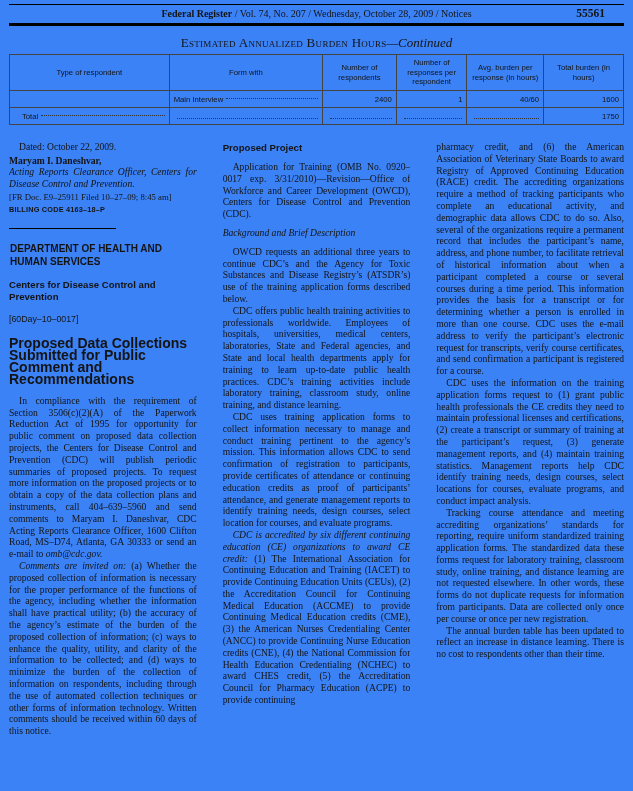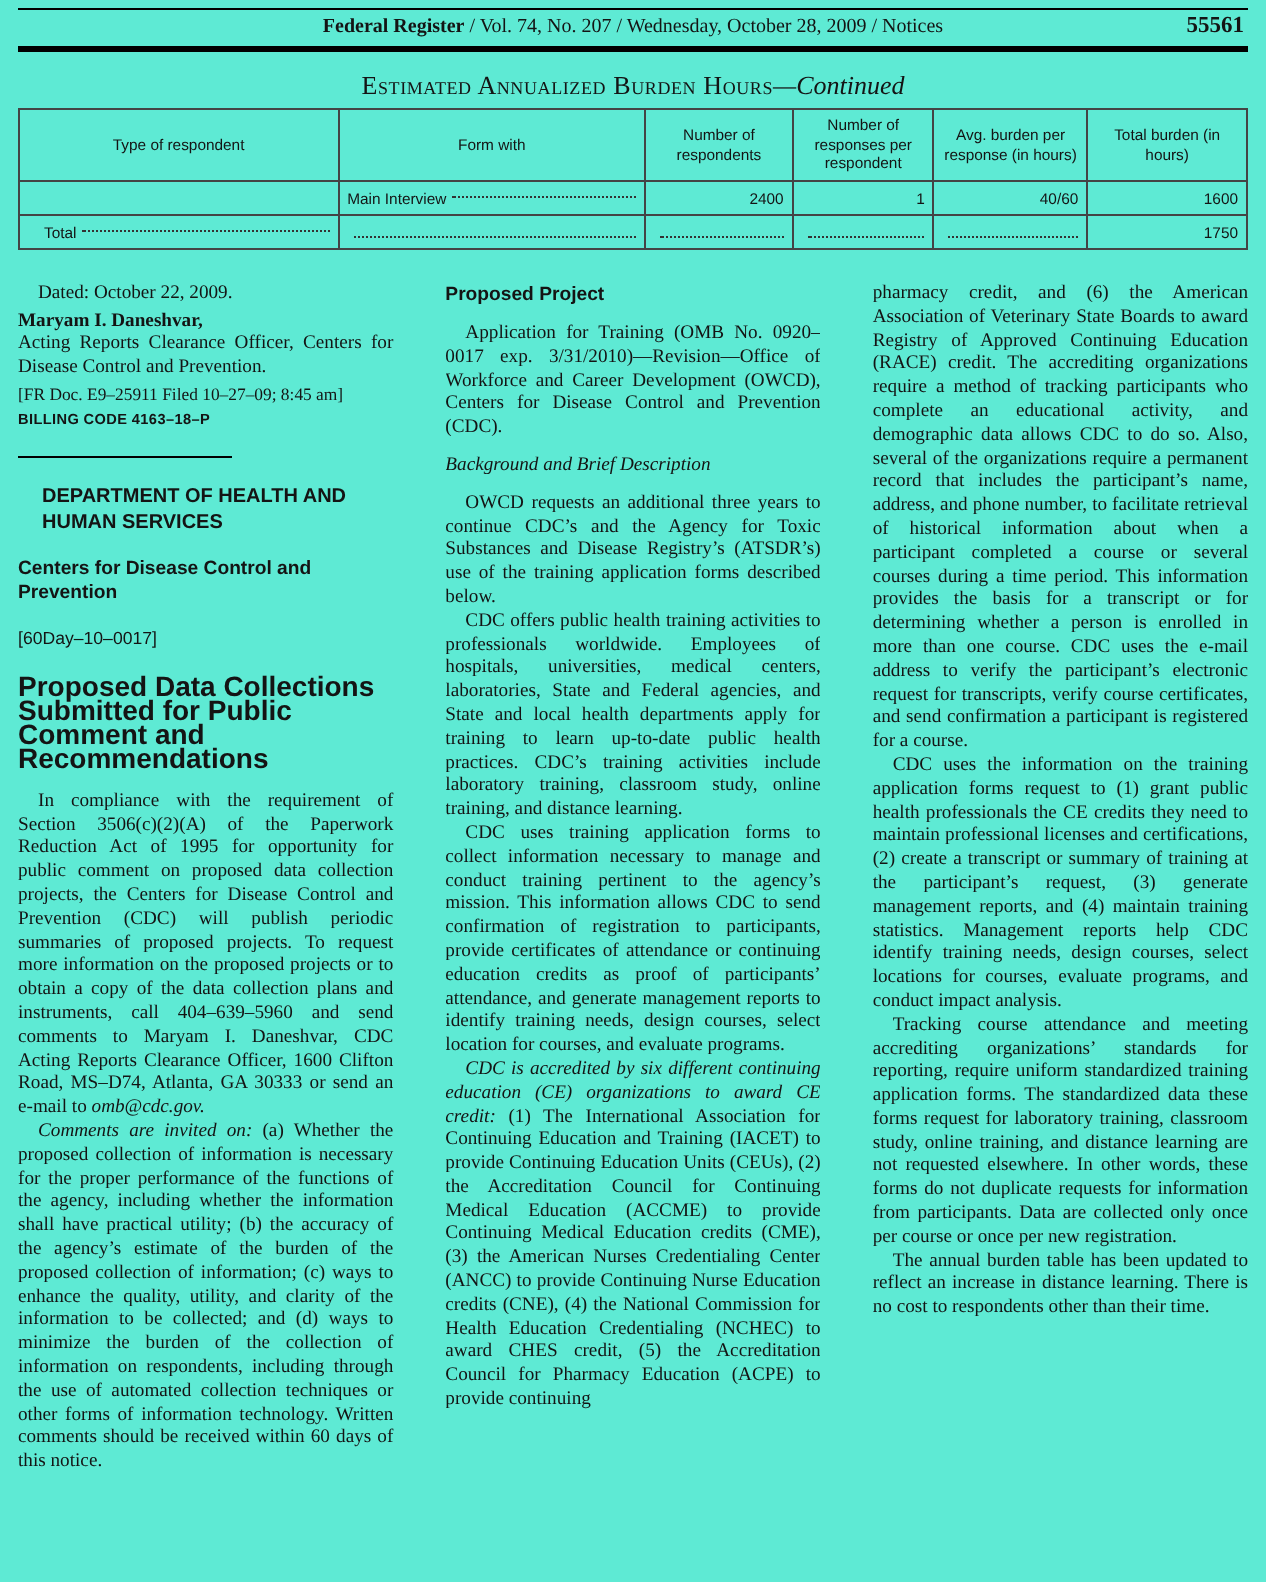--- a/index.html
+++ b/index.html
@@ -1,30 +1,30 @@
 <!DOCTYPE html>
 <html><head>
 <meta charset="utf-8">
 <style>
   * { box-sizing: border-box; }
   html, body { margin: 0; padding: 0; background: #e8e8e8; }
   .page {
     width: 633px; height: 791px; margin: 0 auto;
-    background: #5eead4; color: #141414;
+    background: #3b82f6; color: #141414;
     padding: 4px 9px 6px 9px; overflow: hidden; position: relative;
     font-family: "Liberation Serif", serif;
   }
   
   .running-head {
     border-top: 1px solid #000; border-bottom: 3px solid #000;
     padding: 2px 0 3px; position: relative; text-align: center;
     font-size: 10px; line-height: 13px;
   }
   .rh-title-bold { font-weight: bold; }
-  .rh-page { position: absolute; right: 2px; top: 2px; font-weight: bold; font-size: 11.5px; }
+  .rh-page { position: absolute; right: 19px; top: 2px; font-weight: bold; font-size: 11.5px; }
   
   .table-caption { text-align: center; font-size: 13px; margin: 9px 0 3px; }
   .caption-main { font-variant: small-caps; letter-spacing: .3px; }
   .caption-cont { font-style: italic; }
   
   .burden-table { width: 100%; border-collapse: collapse; font-family: "Liberation Sans", sans-serif; font-size: 7.7px; table-layout: fixed; }
   .burden-table th { border: 1px solid #444; font-weight: normal; text-align: center; vertical-align: middle; padding: 3px 2px; line-height: 9.5px; height: 36px; }
   .burden-table td { border: 1px solid #444; padding: 2px 4px 3px 4px; vertical-align: bottom; height: 17px; }
   .c-num { text-align: right; }
   .lead { display: flex; align-items: center; }
@@ -32,25 +32,25 @@
   .lead .dots { flex: 1 1 auto; border-bottom: 1px dotted #333; margin: 0 0 2px 3px; min-width: 6px; }
   .indent-cell { padding-left: 12px !important; }
   
   .columns { display: flex; gap: 26px; margin-top: 16px; height: 632px; overflow: hidden; font-size: 9.6px; line-height: 11.8px; text-align: justify; }
   .col { flex: 1 1 0; overflow: hidden; min-width: 0; }
   p { margin: 0; }
   p.body { text-indent: 10px; }
   .em { font-style: italic; }
   .dated { margin-bottom: 2px; }
   .sig-name { font-weight: bold; line-height: 11.5px; }
-  .sig-title { line-height: 11.5px; }
+  .sig-title { font-style: italic; line-height: 11.5px; }
   .frdoc { font-size: 8.7px; margin-top: 3px; line-height: 11px; }
   .billing { font-family: "Liberation Sans", sans-serif; font-weight: bold; font-size: 7.3px; letter-spacing: .2px; margin-top: 1px; }
   .divider { border: 0; border-top: 1px solid #000; width: 57%; margin: 12px auto 14px 0; }
-  .dept { font-family: "Liberation Sans", sans-serif; font-weight: bold; font-size: 10px; line-height: 12.5px; margin: 0 12px 11px; text-align: left; }
+  .dept { font-family: "Liberation Sans", sans-serif; font-weight: bold; font-size: 10px; line-height: 12.5px; margin: 0 1px 11px; text-align: left; }
   .agency { font-family: "Liberation Sans", sans-serif; font-weight: bold; font-size: 9.6px; line-height: 12px; margin: 0 0 11px; text-align: left; }
   .docket { font-family: "Liberation Sans", sans-serif; font-size: 8.8px; margin: 0 0 11px; text-align: left; }
   .notice-title { font-family: "Liberation Sans", sans-serif; font-weight: bold; font-size: 14px; line-height: 12px; margin: 0 0 10px; text-align: left; }
   .h-bold { font-family: "Liberation Sans", sans-serif; font-weight: bold; font-size: 9.6px; line-height: 12px; margin: 1px 0 7px; text-align: left; }
   .h-italic { font-style: italic; font-size: 9.6px; margin: 7px 0 7px; text-align: left; font-weight: normal; }
 </style>
 </head>
 <body>
 
 <div class="page">

